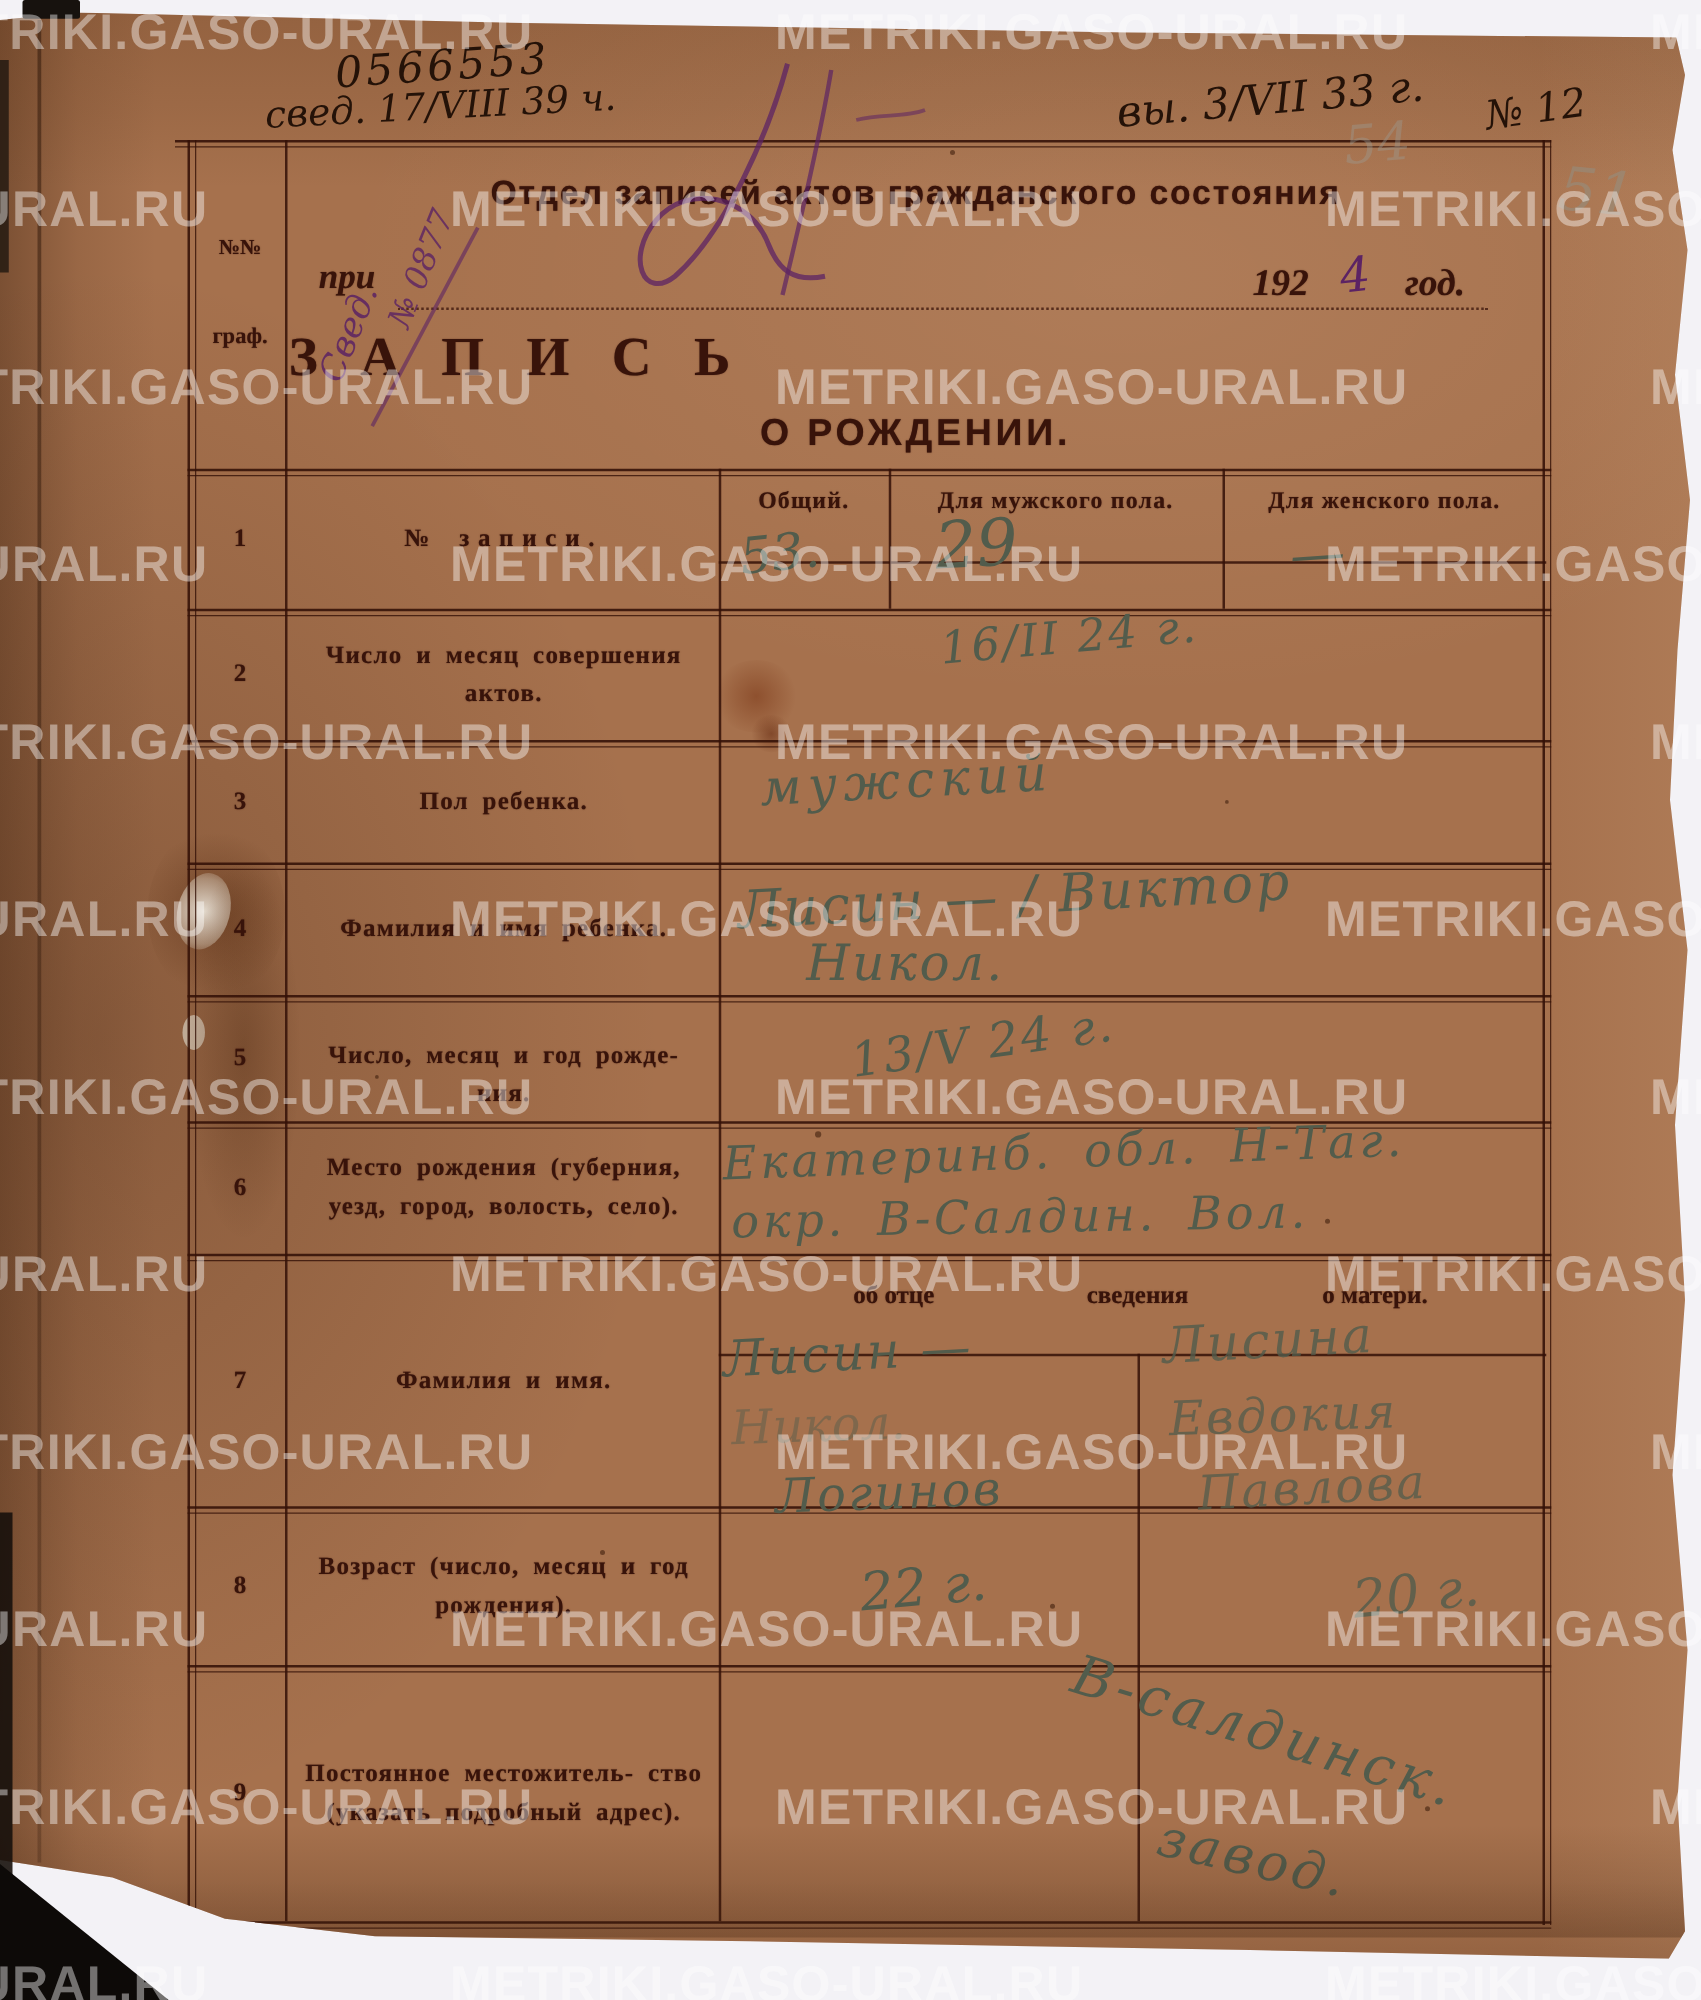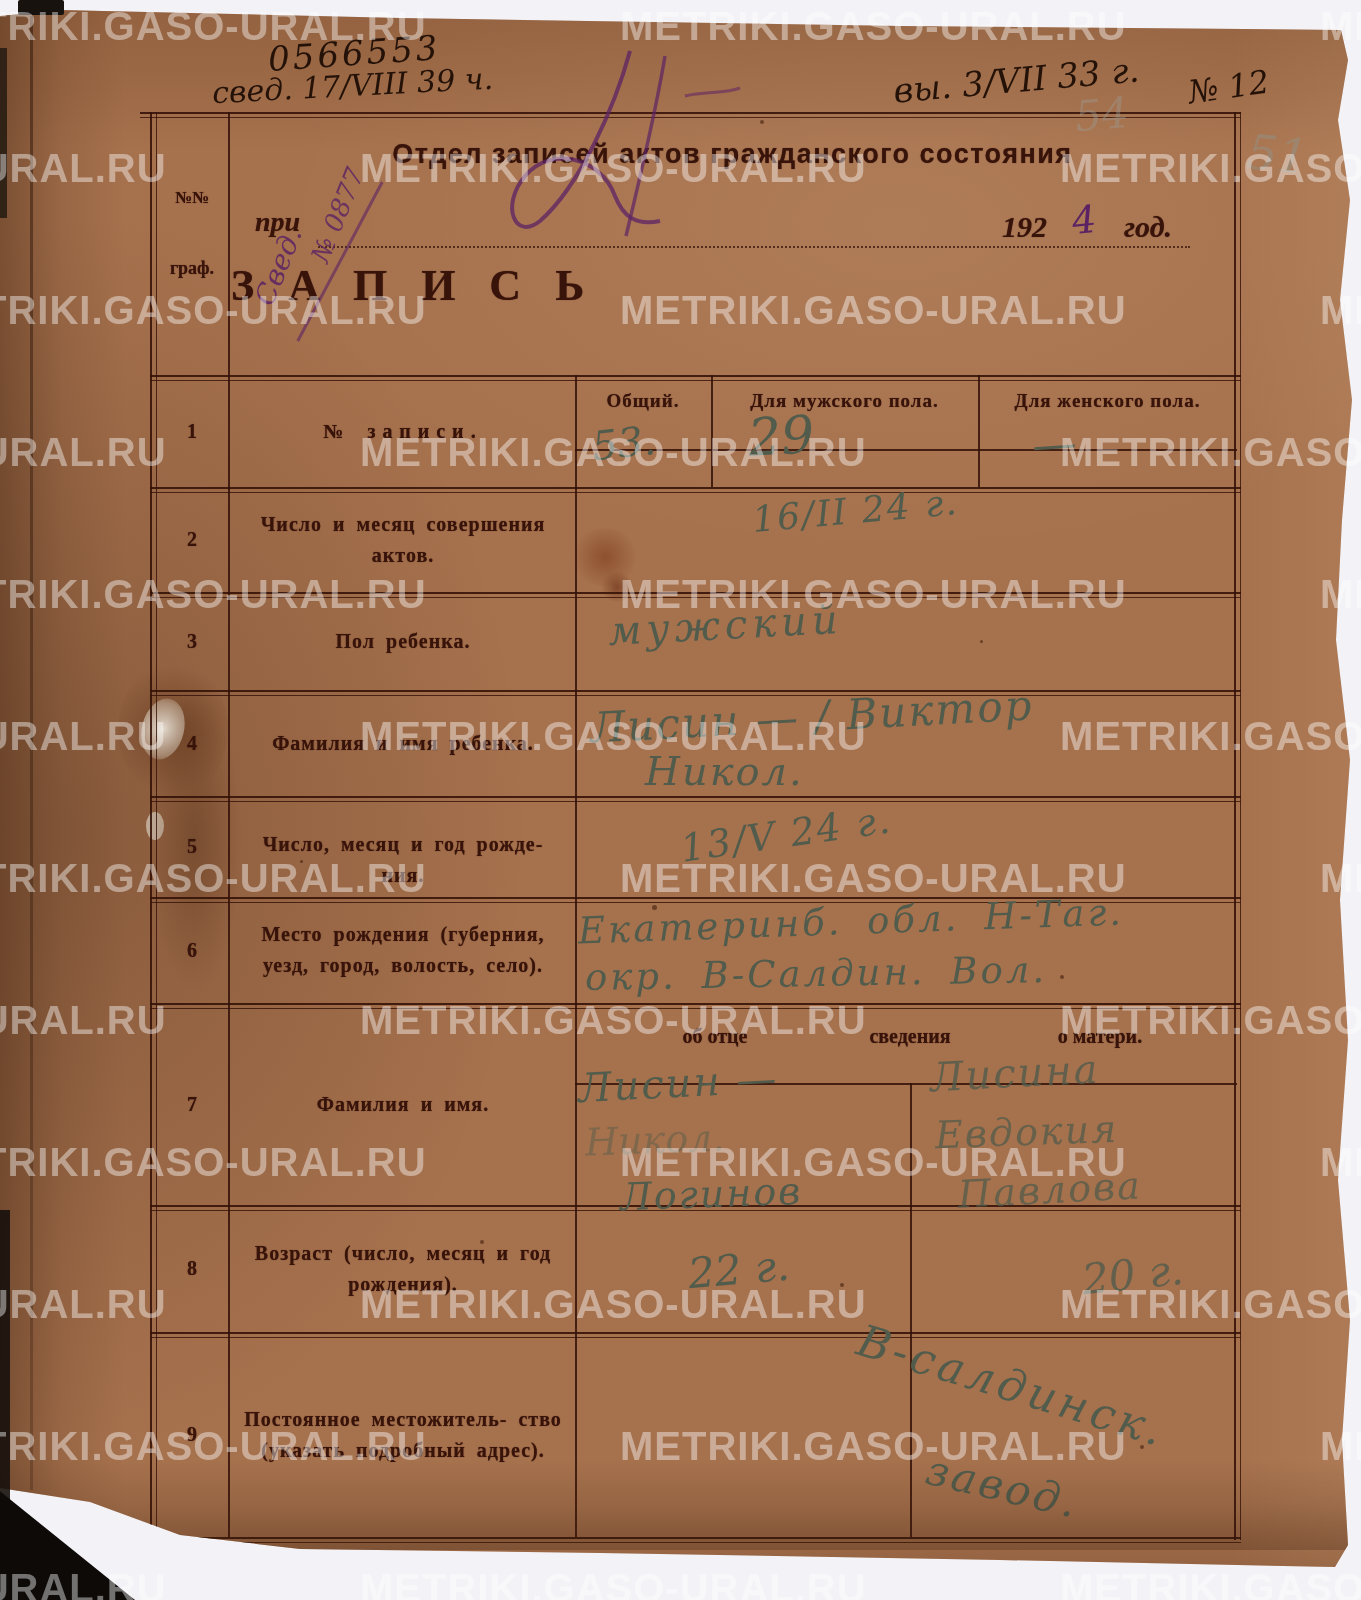--- a/index.html
+++ b/index.html
@@ -94,20 +94,21 @@
 
     <span class="abs print" style="left:255px;top:206px;font-size:28px;font-style:italic;">при</span>
     <div class="abs" style="left:318px;top:228px;width:872px;border-bottom:2px dotted rgba(56,19,10,.75);height:18px;"></div>
     <span class="abs print" style="left:1002px;top:210px;font-size:30px;font-style:italic;">192</span>
     <span class="abs ink pp" style="left:1072px;top:198px;font-size:38px;transform:rotate(-6deg);">4</span>
     <span class="abs print" style="left:1108px;top:210px;font-size:30px;font-style:italic;margin-left:16px;">год.</span>
     <span class="abs hw" style="left:352px;top:188px;font-size:38px;letter-spacing:3px;opacity:.85;transform:rotate(-2deg);"></span>
 
     <div class="abs print" style="left:150px;top:260px;width:1087px;font-size:44px;
                 letter-spacing:34px;text-indent:34px;margin-left:47px;">ЗАПИСЬ</div>
+    <div class="abs print sans" style="left:150px;top:330px;width:1087px;text-align:center;font-size:30px;letter-spacing:3px;">О РОЖДЕНИИ.</div>
 
     <div class="abs print" style="left:158px;top:188px;width:68px;text-align:center;font-size:17px;">№№</div>
     <div class="abs print" style="left:158px;top:258px;width:68px;text-align:center;font-size:18px;">граф.</div>
 
     <div class="sub print" style="left:575px;top:390px;width:136px;">Общий.</div>
     <div class="sub print" style="left:711px;top:390px;width:267px;">Для мужского пола.</div>
     <div class="sub print" style="left:978px;top:390px;width:259px;">Для женского пола.</div>
 
     <div class="num print" style="top:375px;height:112px;">1</div>
     <div class="num print" style="top:487px;height:105px;">2</div>

